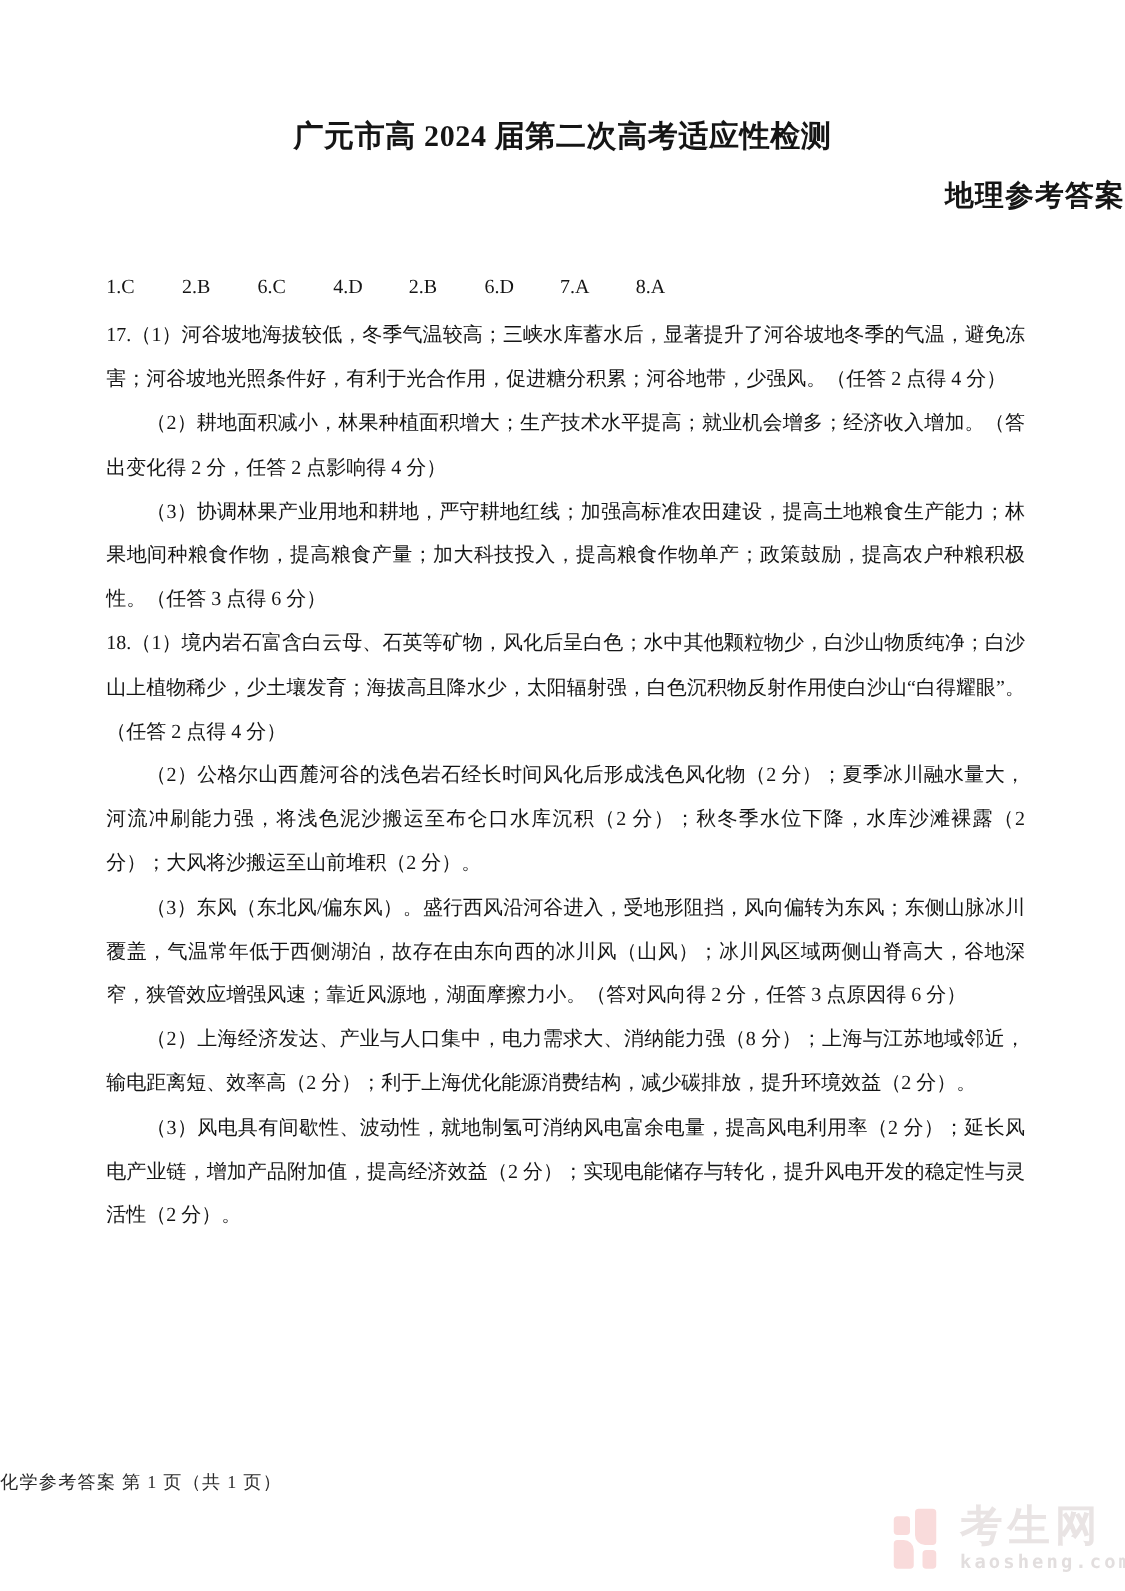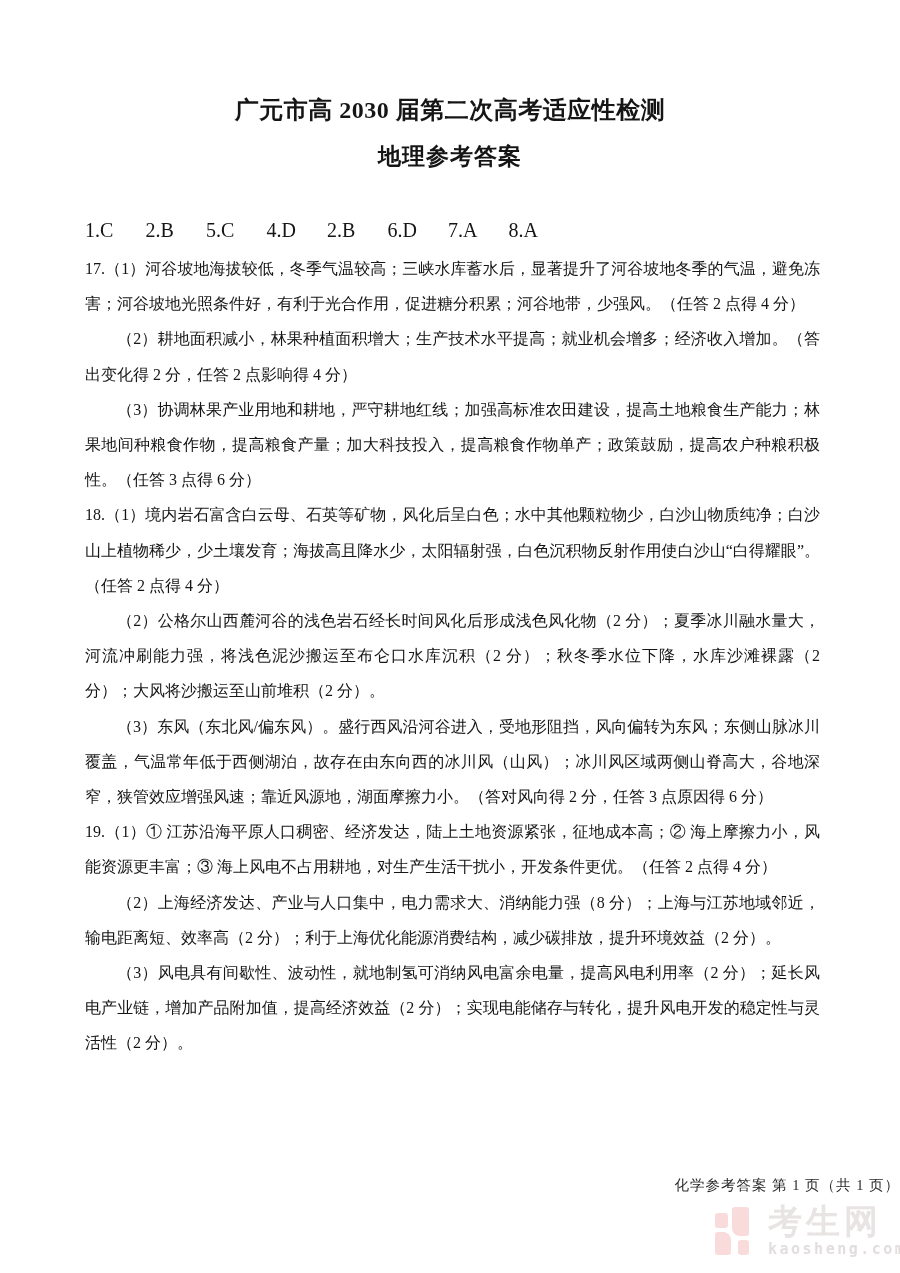--- a/index.html
+++ b/index.html
@@ -19,29 +19,29 @@
   .doc-title {
     padding-top: 94px;
     text-align: center;
     font-size: 24px;
     font-weight: bold;
     line-height: 32px;
     letter-spacing: 0.5px;
   }
   .doc-subtitle {
     margin-top: 16px;
-    text-align: center;
+    text-align: right;
     font-size: 23px;
     font-weight: bold;
     line-height: 30px;
     letter-spacing: 1px;
   }
   .choice-answers {
     margin: 38px 80px 0 85px;
-    font-size: 20px;
+    font-size: 16px;
   }
   .choice-row {
     height: 40px;
     display: flex;
     align-items: center;
   }
   .choice-row .choice-item {
     width: 60.5px;
     flex: 0 0 auto;
   }
@@ -52,21 +52,21 @@
     line-height: 35.2px;
     text-align: justify;
   }
   .answer-body p { margin: 0; }
   .answer-body p.indent { text-indent: 2em; }
   .page-footer {
     position: absolute;
     top: 1176px;
     left: 0;
     width: 100%;
-    text-align: right;
+    text-align: left;
     font-size: 14.5px;
     color: #2a2a2a;
     letter-spacing: 1px;
   }
   .watermark {
     position: absolute;
     top: 1203px;
     left: 712px;
     display: flex;
     align-items: flex-start;
@@ -102,31 +102,31 @@
     color: #e2dede;
     letter-spacing: 2.5px;
     font-family: "DejaVu Sans Mono", "Liberation Mono", monospace;
   }
 </style>
 </head>
 <body>
 
 <div class="page">
 
-  <h1 class="doc-title">广元市高 2030 届第二次高考适应性检测</h1>
+  <h1 class="doc-title">广元市高 2024 届第二次高考适应性检测</h1>
   <h2 class="doc-subtitle">地理参考答案</h2>
 
   <div class="choice-answers">
     <div class="choice-row">
 
         <span class="choice-item">1.C</span>
 
         <span class="choice-item">2.B</span>
 
-        <span class="choice-item">5.C</span>
+        <span class="choice-item">6.C</span>
 
         <span class="choice-item">4.D</span>
 
         <span class="choice-item">2.B</span>
 
         <span class="choice-item">6.D</span>
 
         <span class="choice-item">7.A</span>
 
         <span class="choice-item">8.A</span>
@@ -140,21 +140,20 @@
       <p class="indent">（2）耕地面积减小，林果种植面积增大；生产技术水平提高；就业机会增多；经济收入增加。（答出变化得 2 分，任答 2 点影响得 4 分）</p>
 
       <p class="indent">（3）协调林果产业用地和耕地，严守耕地红线；加强高标准农田建设，提高土地粮食生产能力；林果地间种粮食作物，提高粮食产量；加大科技投入，提高粮食作物单产；政策鼓励，提高农户种粮积极性。（任答 3 点得 6 分）</p>
 
       <p>18.（1）境内岩石富含白云母、石英等矿物，风化后呈白色；水中其他颗粒物少，白沙山物质纯净；白沙山上植物稀少，少土壤发育；海拔高且降水少，太阳辐射强，白色沉积物反射作用使白沙山“白得耀眼”。（任答 2 点得 4 分）</p>
 
       <p class="indent">（2）公格尔山西麓河谷的浅色岩石经长时间风化后形成浅色风化物（2 分）；夏季冰川融水量大，河流冲刷能力强，将浅色泥沙搬运至布仑口水库沉积（2 分）；秋冬季水位下降，水库沙滩裸露（2 分）；大风将沙搬运至山前堆积（2 分）。</p>
 
       <p class="indent">（3）东风（东北风/偏东风）。盛行西风沿河谷进入，受地形阻挡，风向偏转为东风；东侧山脉冰川覆盖，气温常年低于西侧湖泊，故存在由东向西的冰川风（山风）；冰川风区域两侧山脊高大，谷地深窄，狭管效应增强风速；靠近风源地，湖面摩擦力小。（答对风向得 2 分，任答 3 点原因得 6 分）</p>
 
-      <p>19.（1）① 江苏沿海平原人口稠密、经济发达，陆上土地资源紧张，征地成本高；② 海上摩擦力小，风能资源更丰富；③ 海上风电不占用耕地，对生产生活干扰小，开发条件更优。（任答 2 点得 4 分）</p>
 
       <p class="indent">（2）上海经济发达、产业与人口集中，电力需求大、消纳能力强（8 分）；上海与江苏地域邻近，输电距离短、效率高（2 分）；利于上海优化能源消费结构，减少碳排放，提升环境效益（2 分）。</p>
 
       <p class="indent">（3）风电具有间歇性、波动性，就地制氢可消纳风电富余电量，提高风电利用率（2 分）；延长风电产业链，增加产品附加值，提高经济效益（2 分）；实现电能储存与转化，提升风电开发的稳定性与灵活性（2 分）。</p>
     </div>
 
   <div class="page-footer">化学参考答案 第 1 页（共 1 页）</div>
 
   <div class="watermark">
     <div class="wm-logo">

